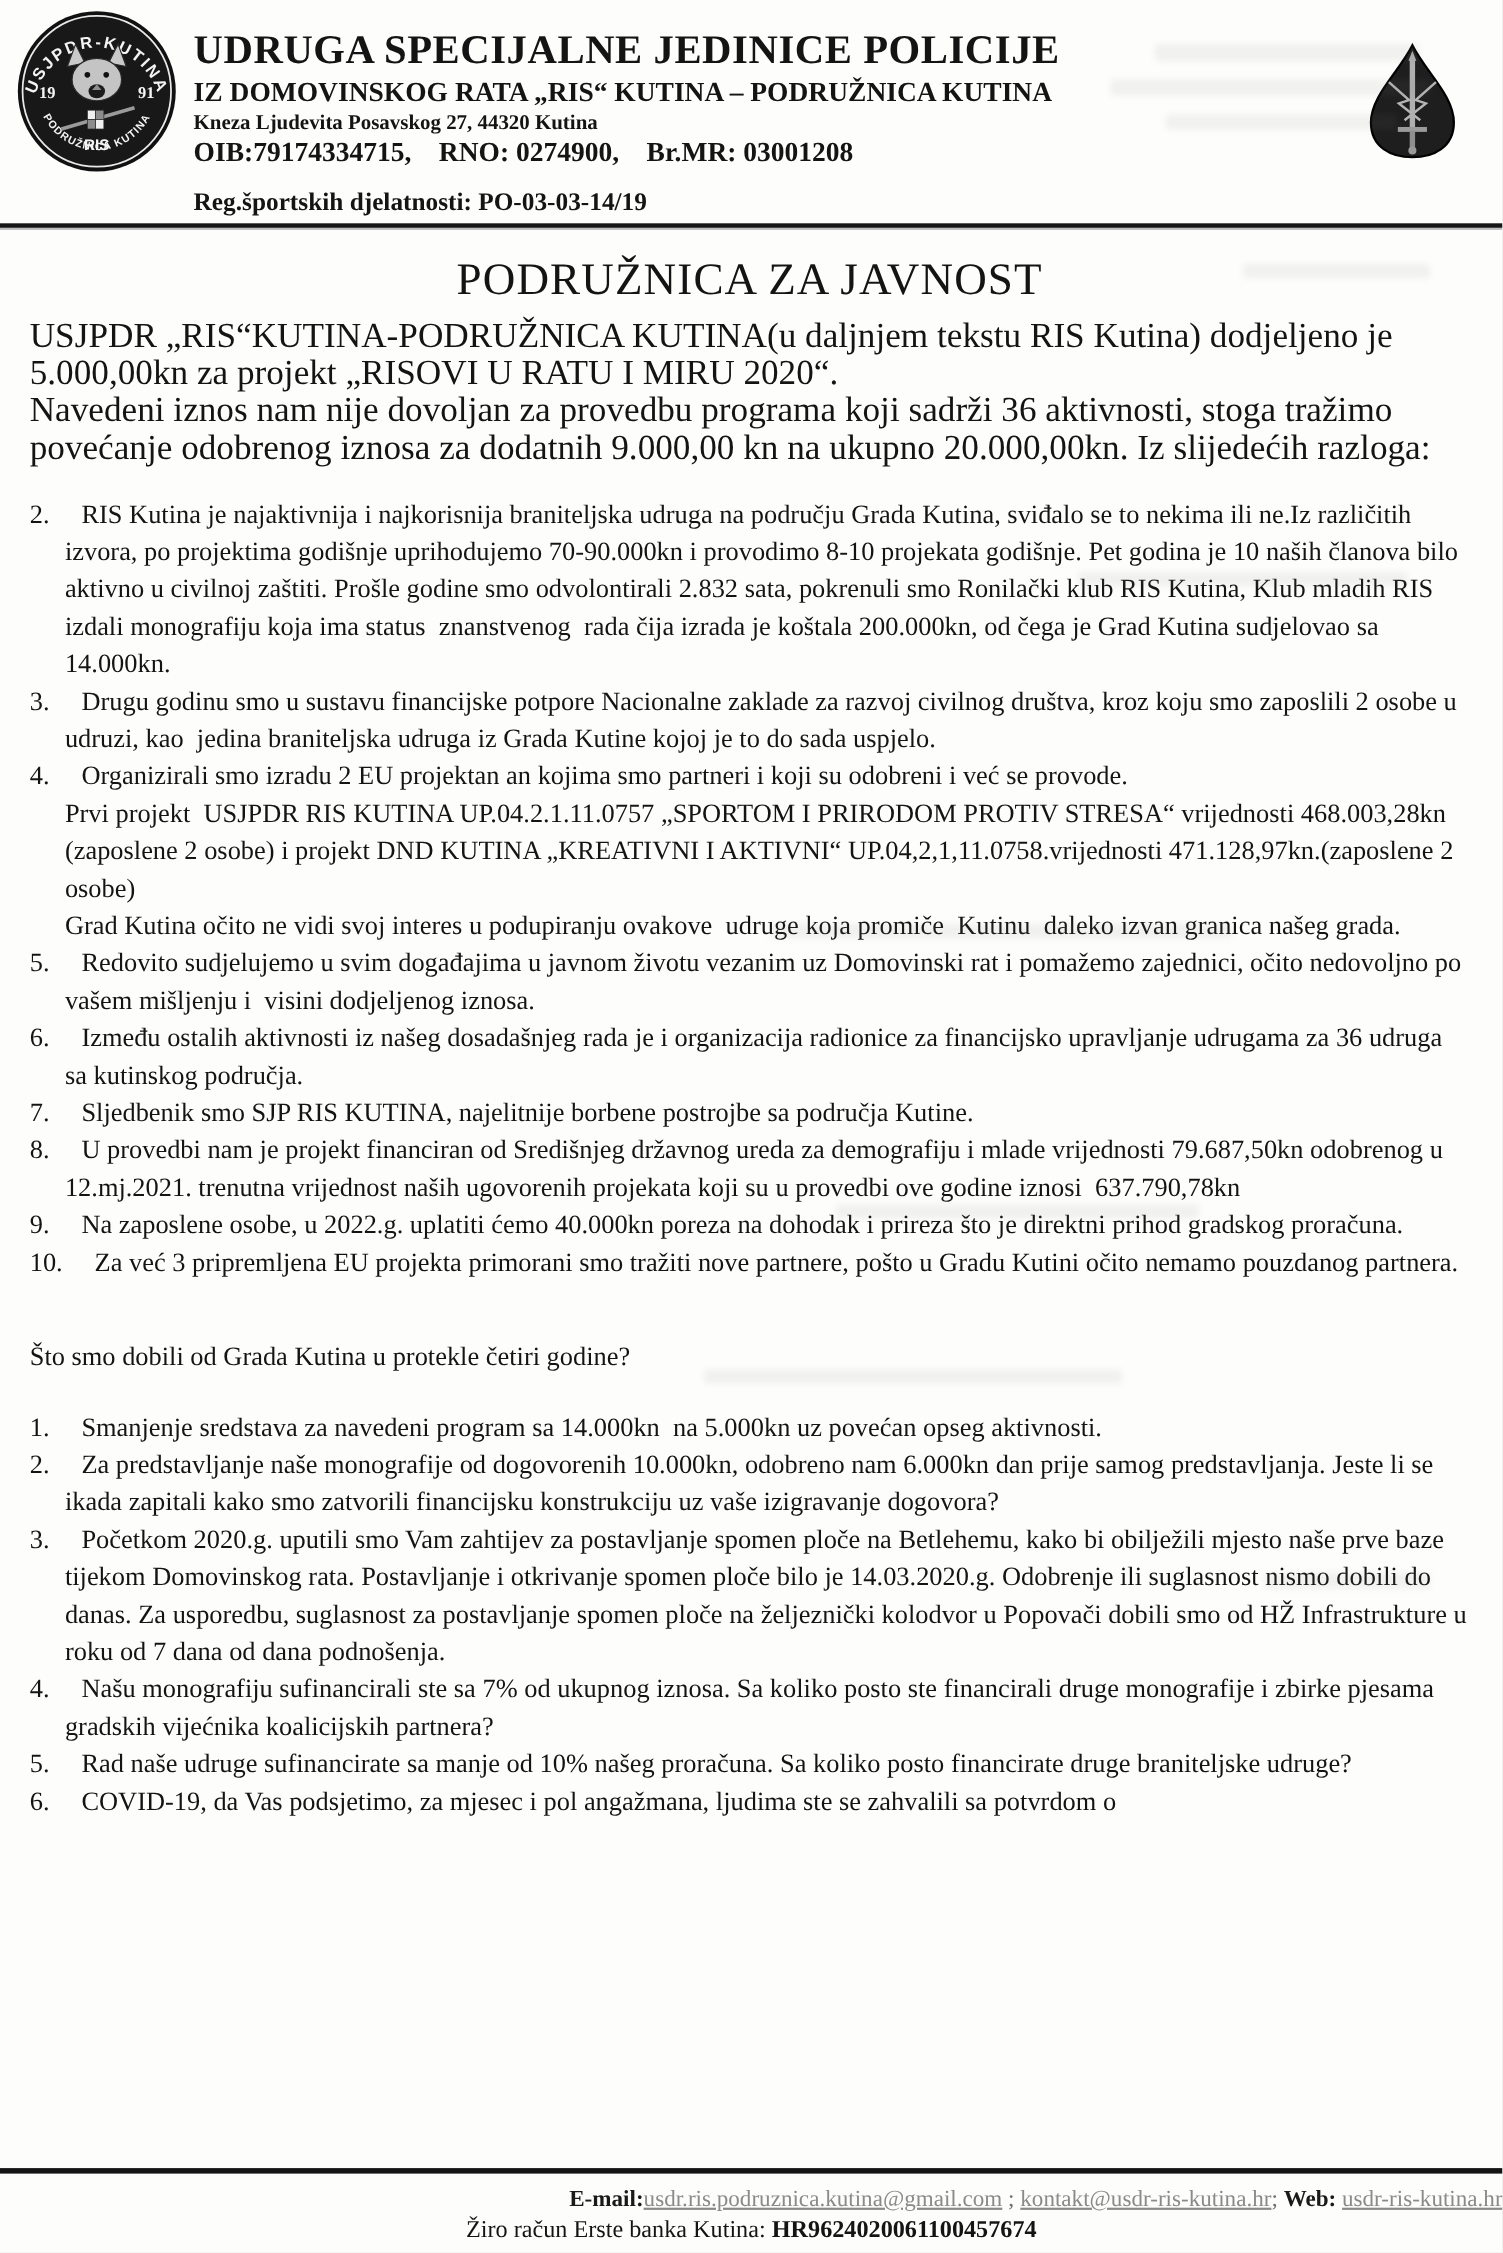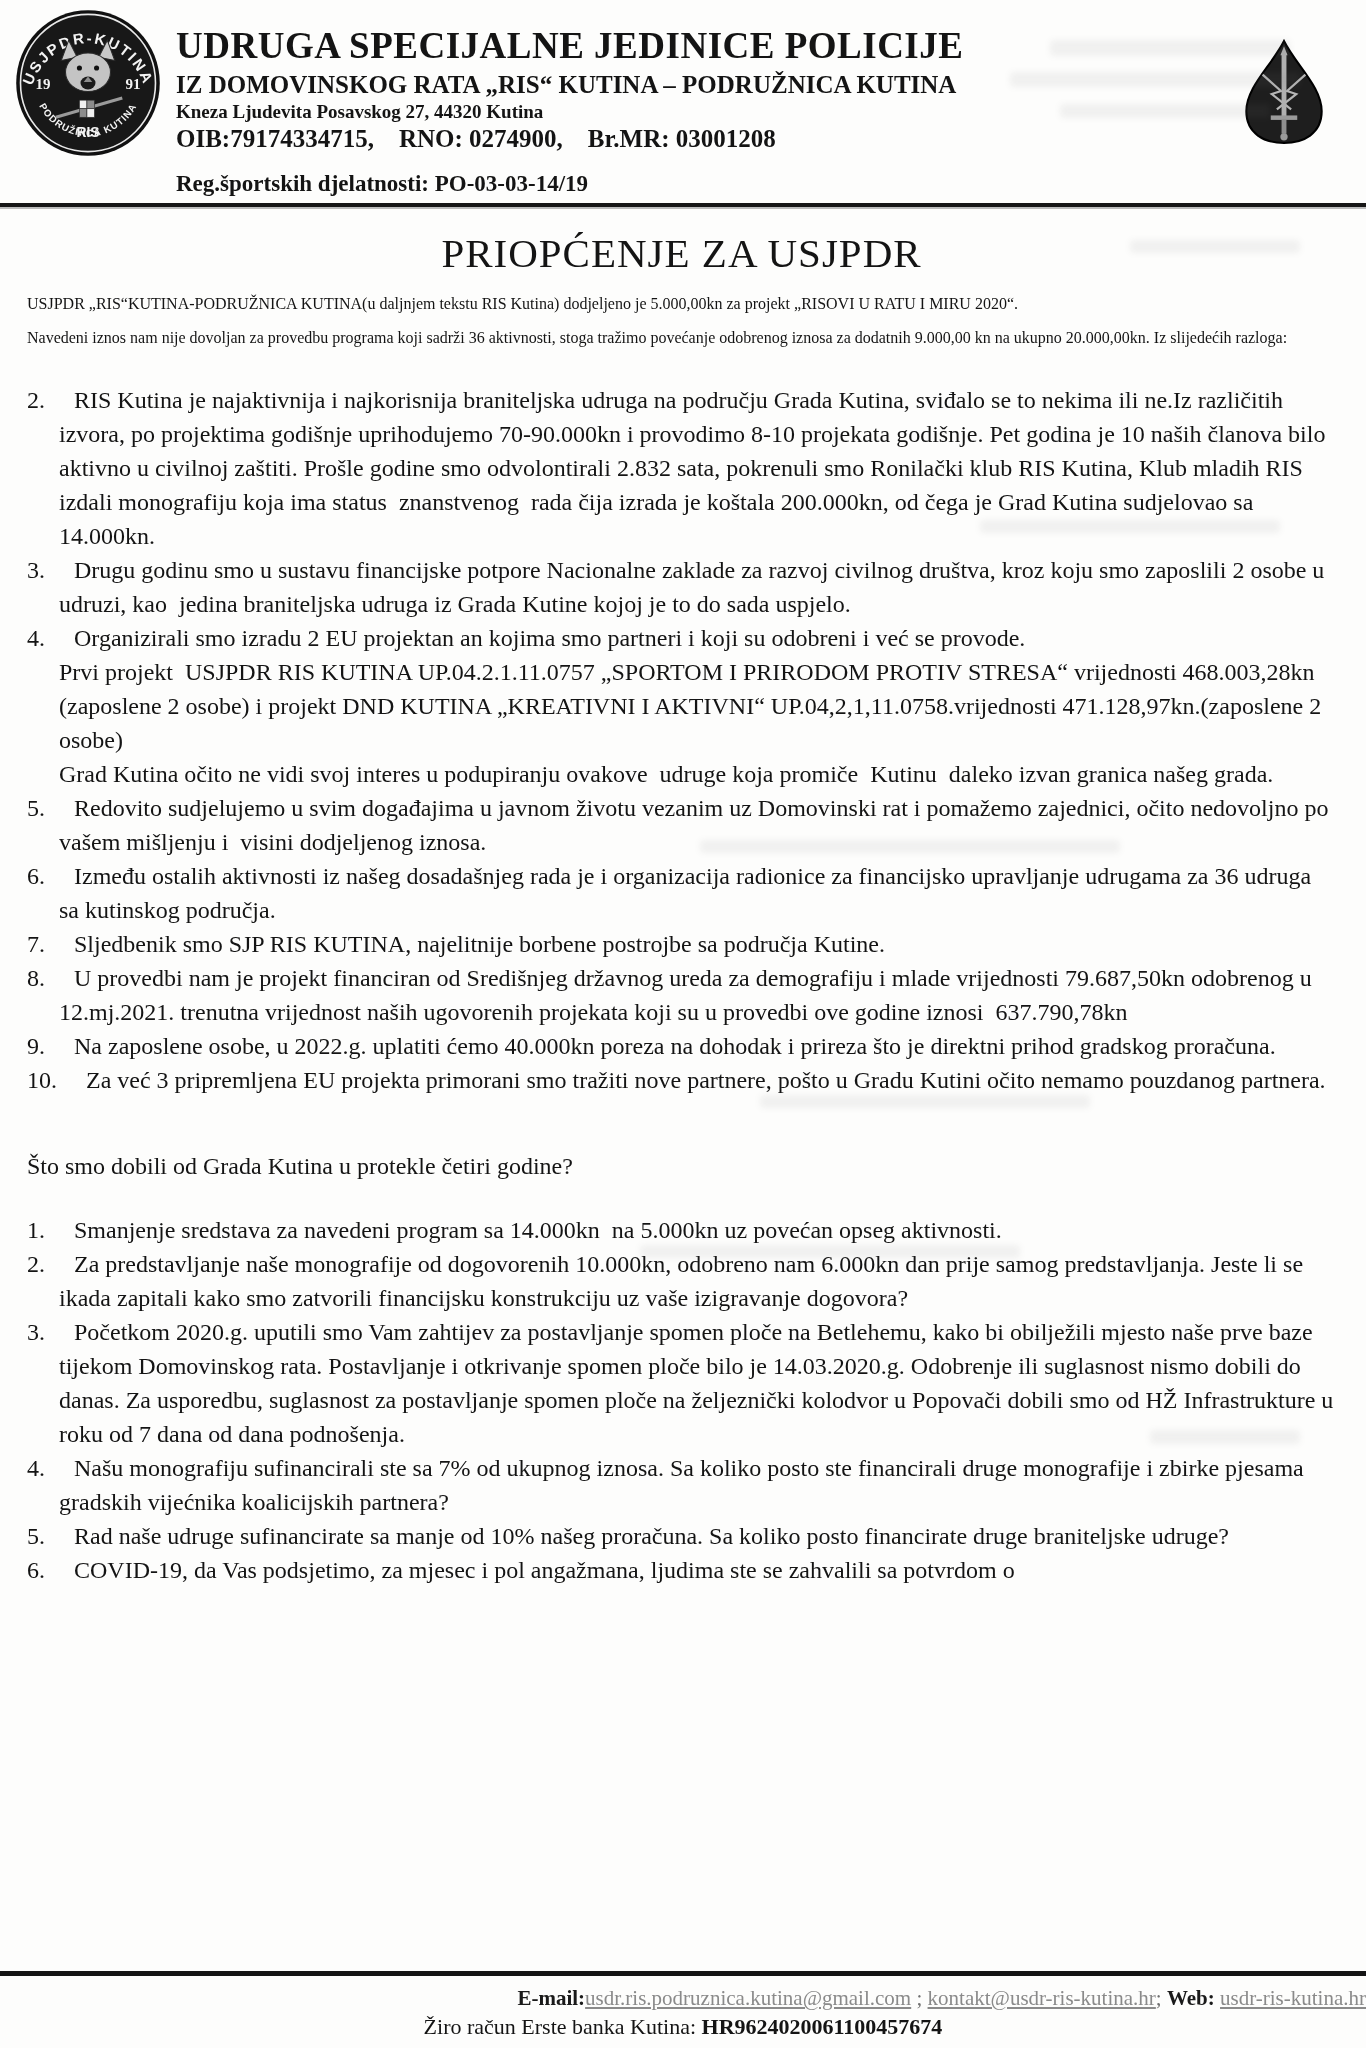--- a/index.html
+++ b/index.html
@@ -31,21 +31,21 @@
   .header-rule{
     height:4px;background:#161616;margin:2px 0 0 0;
     box-shadow:0 2px 0 rgba(20,20,20,.28);
   }
   
   .doc-body{padding:14px 30px 0 27px;}
   .doc-title{
     text-align:center;font-size:41px;letter-spacing:1px;
     margin:8px 0 10px 0;font-weight:500;
   }
-  .para{font-size:16px;line-height:34px;}
+  .para{font-size:32px;line-height:34px;}
   .num-list{margin-top:28px;}
   .num-list.second{margin-top:24px;}
   .li{
     font-size:24px;line-height:34px;
     padding-left:32px;text-indent:-32px;
   }
   .li .txt{white-space:pre-wrap;margin-left:21px;}
   .li .num{padding-right:8px;}
   .question{font-size:24px;line-height:34px;margin:52px 0 30px 0;}
   
@@ -135,21 +135,21 @@
         <rect x="44.6" y="80" width="4.8" height="14" fill="#8f8f8f"></rect>
         <circle cx="47" cy="97" r="3.6" fill="#9a9a9a"></circle>
       </svg>
     </div>
   </div>
 
   <div class="header-rule"></div>
 
   <div class="doc-body">
 
-    <div class="doc-title">PRIOPĆENJE ZA USJPDR</div>
+    <div class="doc-title">PODRUŽNICA ZA JAVNOST</div>
 
     <div>
         <p class="para" style="margin:0;">USJPDR „RIS“KUTINA-PODRUŽNICA KUTINA(u daljnjem tekstu RIS Kutina) dodjeljeno je 5.000,00kn za projekt „RISOVI U RATU I MIRU 2020“.</p>
         <p class="para" style="margin:0;">Navedeni iznos nam nije dovoljan za provedbu programa koji sadrži 36 aktivnosti, stoga tražimo povećanje odobrenog iznosa za dodatnih 9.000,00 kn na ukupno 20.000,00kn. Iz slijedećih razloga:</p>
       </div>
 
     <div class="num-list">
         <div class="li"><span class="num">2.</span><span class="txt">RIS Kutina je najaktivnija i najkorisnija braniteljska udruga na području Grada Kutina, sviđalo se to nekima ili ne.Iz različitih izvora, po projektima godišnje uprihodujemo 70-90.000kn i provodimo 8-10 projekata godišnje. Pet godina je 10 naših članova bilo  aktivno u civilnoj zaštiti. Prošle godine smo odvolontirali 2.832 sata, pokrenuli smo Ronilački klub RIS Kutina, Klub mladih RIS izdali monografiju koja ima status  znanstvenog  rada čija izrada je koštala 200.000kn, od čega je Grad Kutina sudjelovao sa 14.000kn.</span></div>
         <div class="li"><span class="num">3.</span><span class="txt">Drugu godinu smo u sustavu financijske potpore Nacionalne zaklade za razvoj civilnog društva, kroz koju smo zaposlili 2 osobe u udruzi, kao  jedina braniteljska udruga iz Grada Kutine kojoj je to do sada uspjelo.</span></div>
         <div class="li"><span class="num">4.</span><span class="txt">Organizirali smo izradu 2 EU projektan an kojima smo partneri i koji su odobreni i već se provode.

